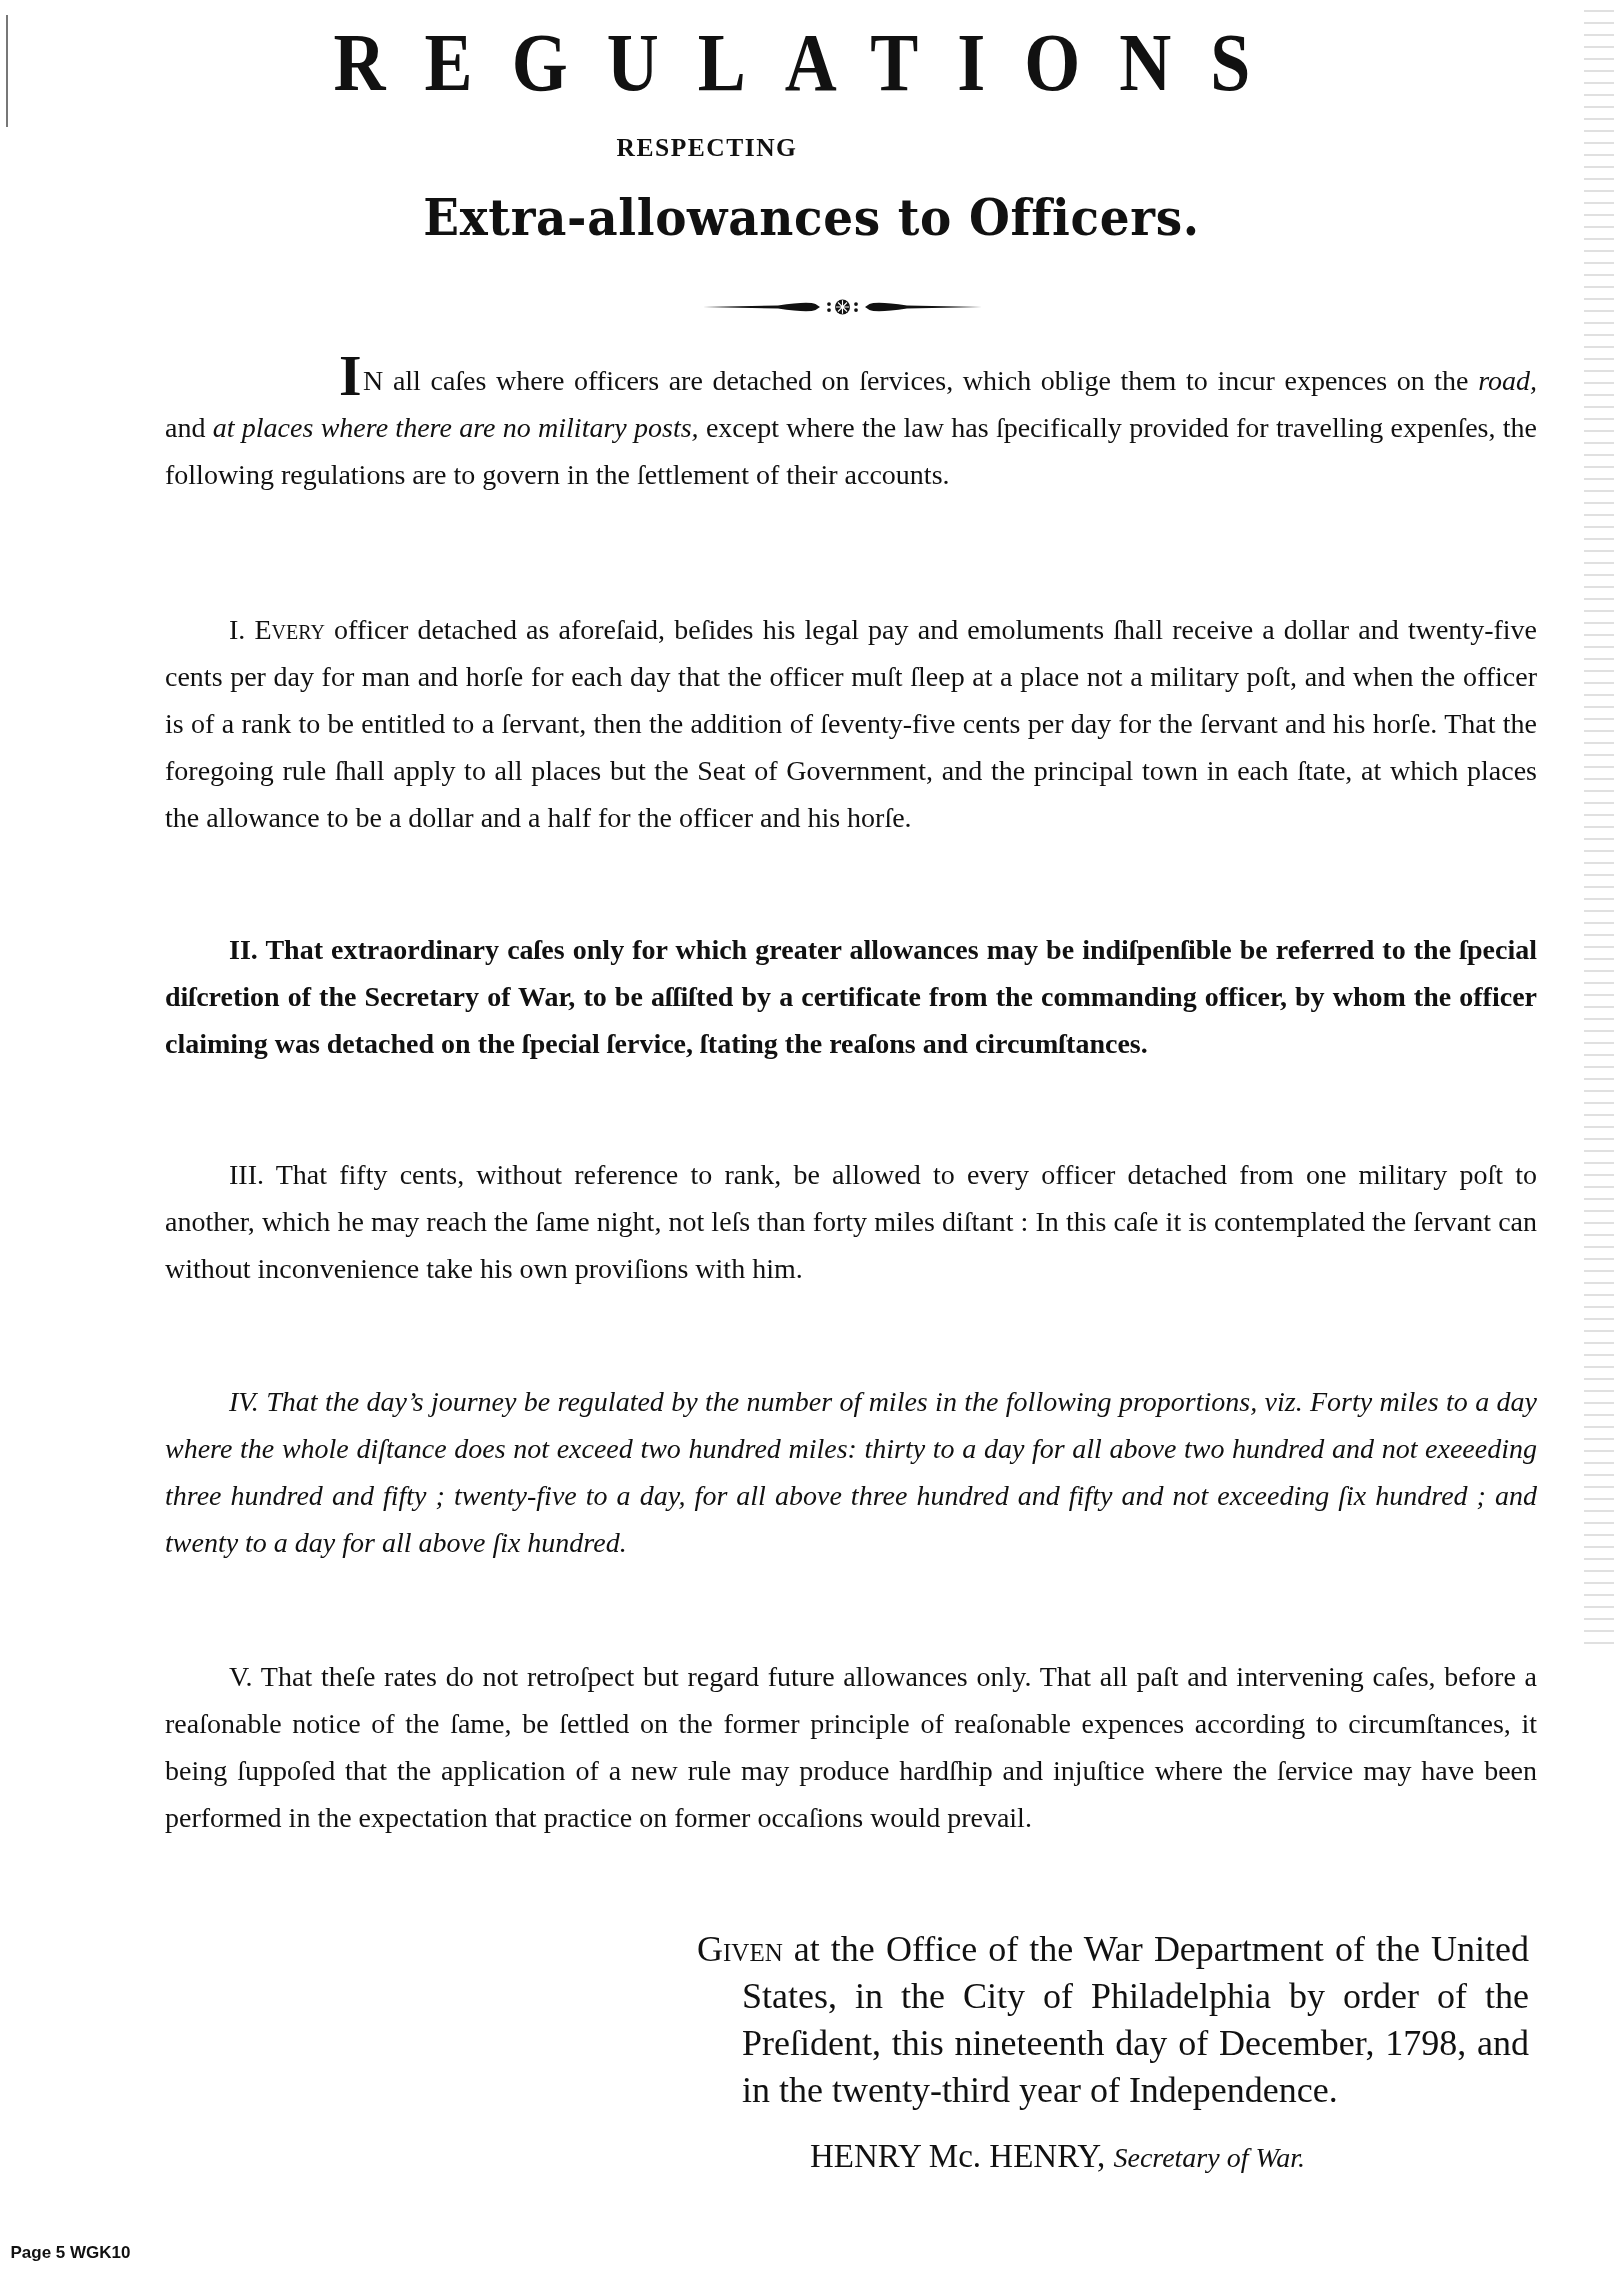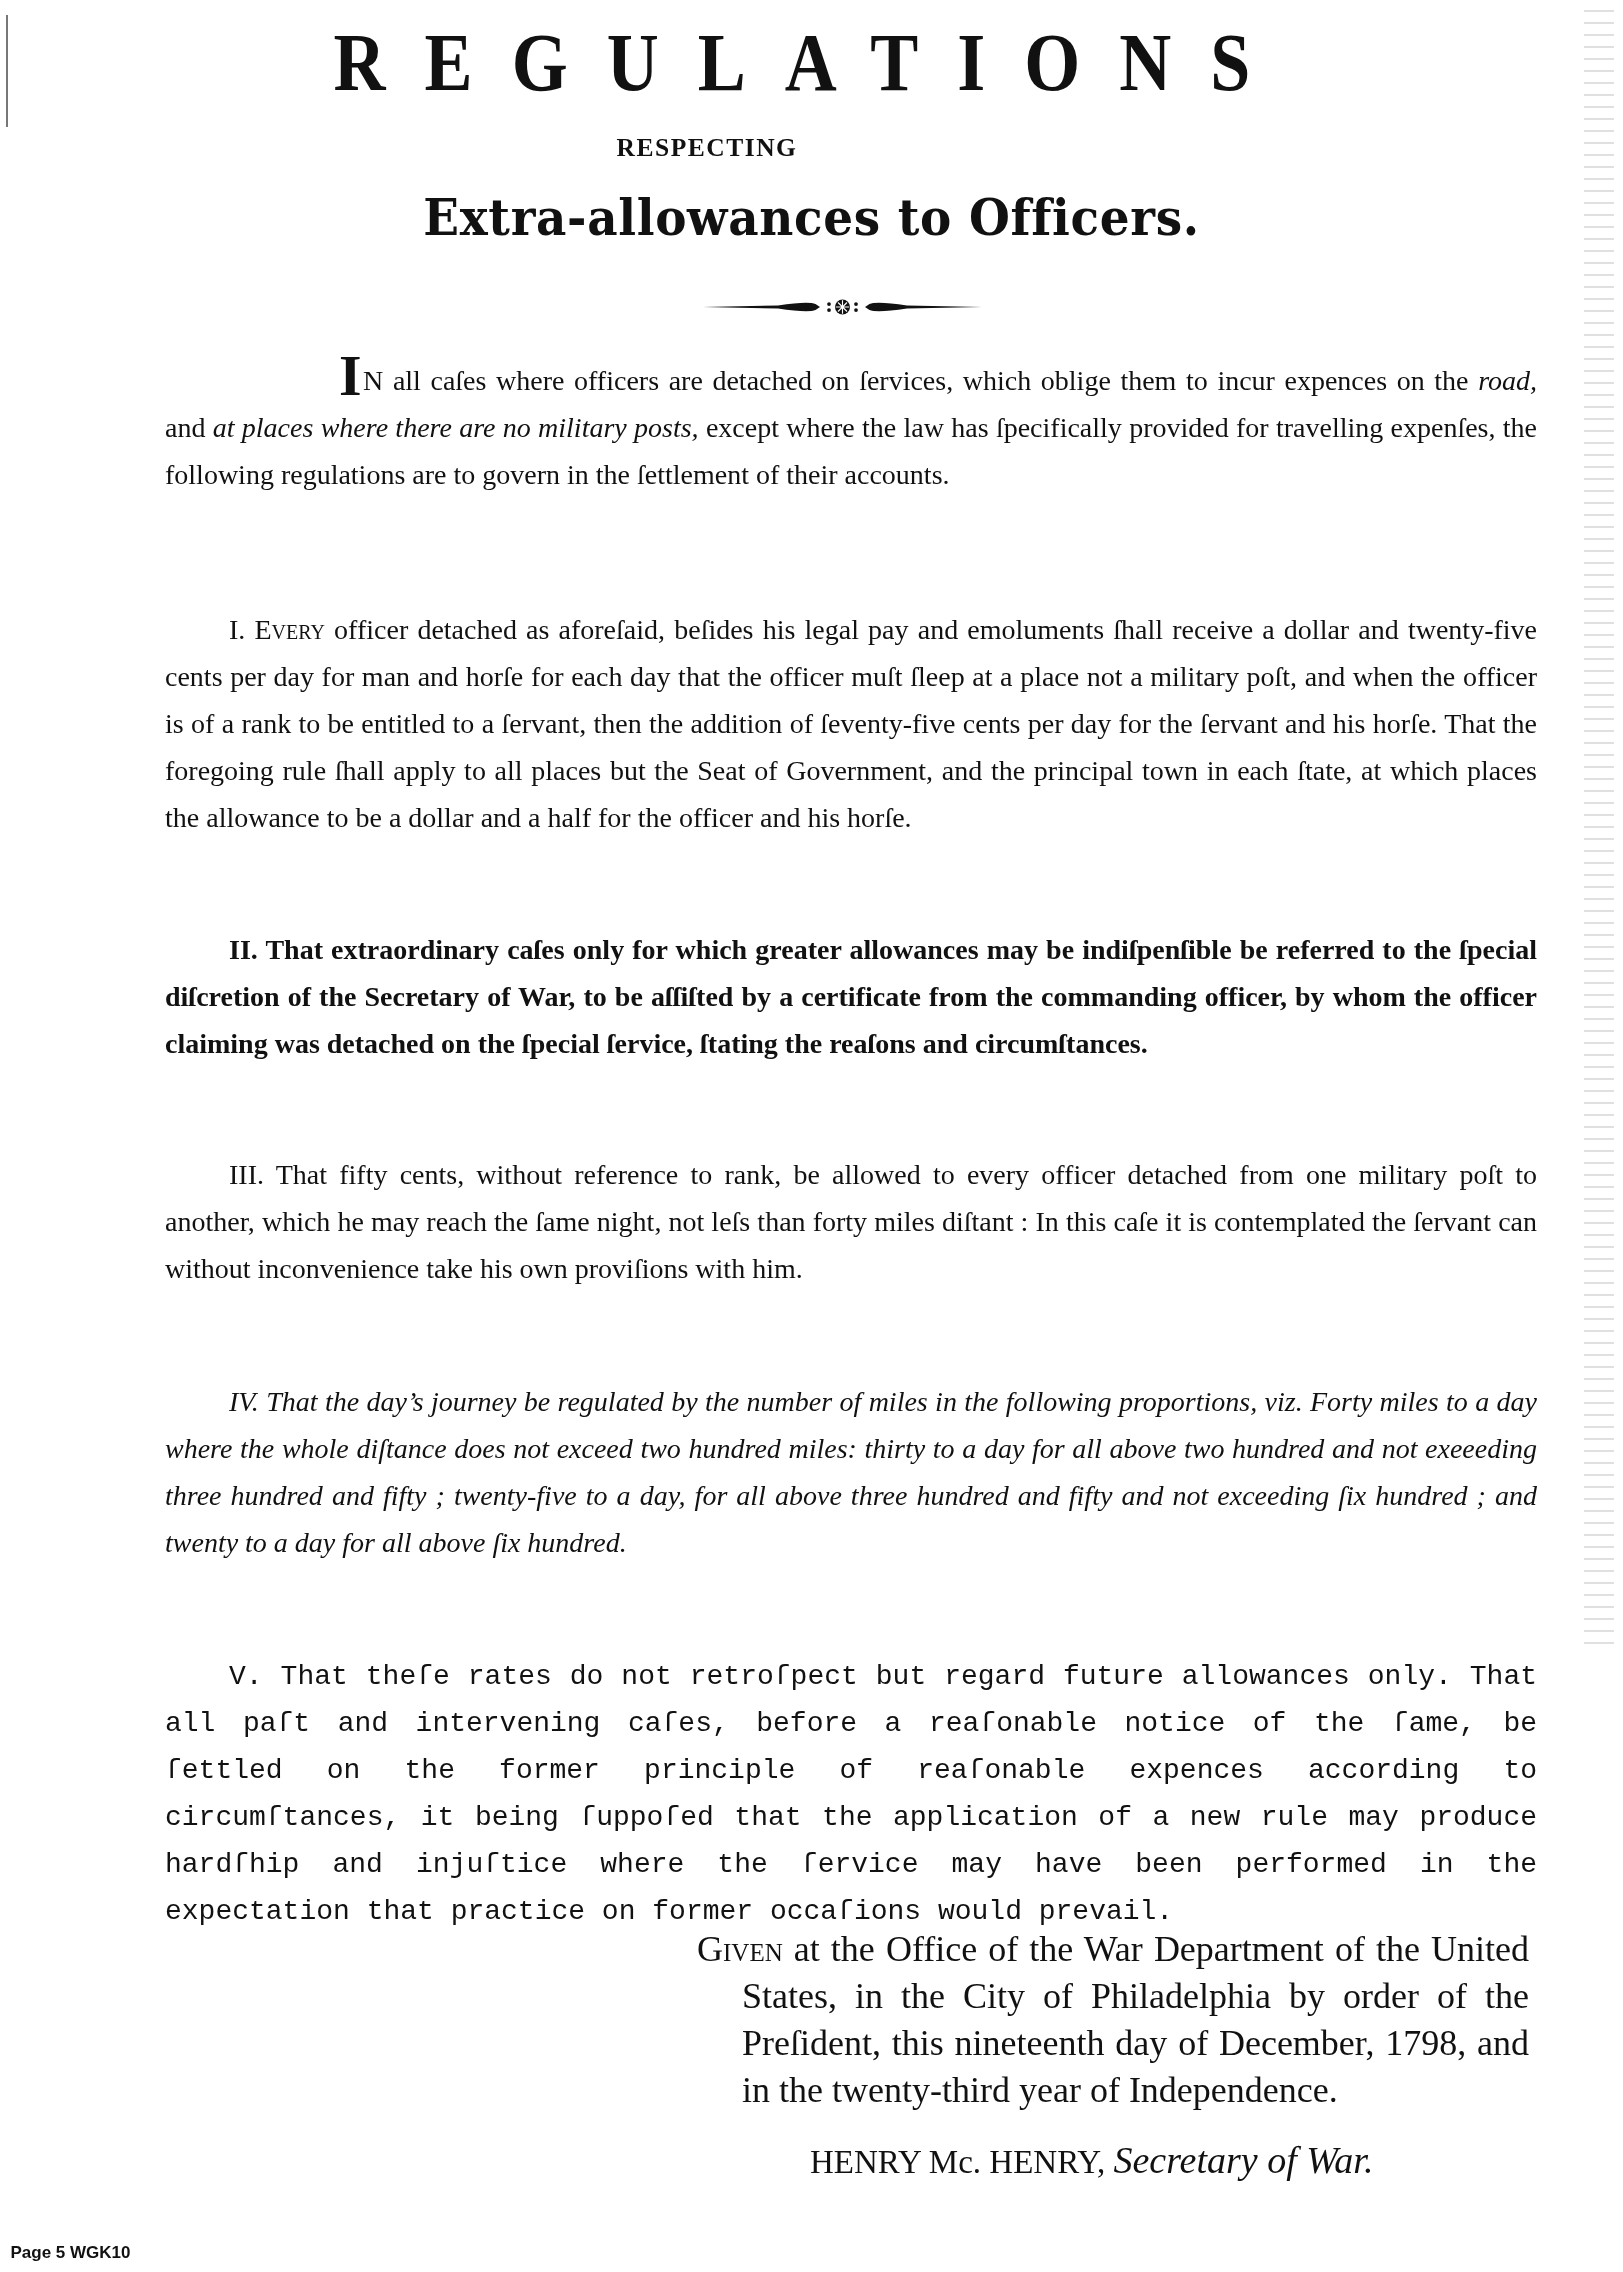--- a/index.html
+++ b/index.html
@@ -32,30 +32,30 @@
   .body-text p { margin: 0; text-indent: 64px; }
   .intro { top: 357px; }
   .intro p { text-indent: 174px; }
   .dropcap { font-size: 58px; font-weight: bold; line-height: 0; vertical-align: -4.5px; margin-right: 1.5px; }
   .sc { font-variant: small-caps; }
   .it { font-style: italic; }
   .s1 { top: 606px; }
   .s2 { top: 926px; font-weight: bold; }
   .s3 { top: 1151px; }
   .s4 { top: 1378px; font-style: italic; }
-  .s5 { top: 1653px; font-family: Liberation Mono, monospace; }
+  .s5 { top: 1653px; }
   .given {
     position: absolute; top: 1926px; left: 697px; width: 832px;
     font-size: 36px; line-height: 47px; text-align: justify;
   }
   .given p { margin: 0; padding-left: 45px; text-indent: -45px; }
   .signature {
     position: absolute; top: 2138px; left: 810px; font-size: 33px; white-space: nowrap;
   }
-  .signature .office { font-style: italic; font-size: 38px; }
+  .signature .office { font-style: italic; font-size: 28px; }
   .footer {
     position: absolute; top: 2243px; left: 10.5px;
     font-family: "Liberation Sans", sans-serif; font-weight: bold; font-size: 17px;
   }
 </style>
 </head>
 <body>
 
 <div class="edge-left"></div>
 <div class="edge-right"></div>

